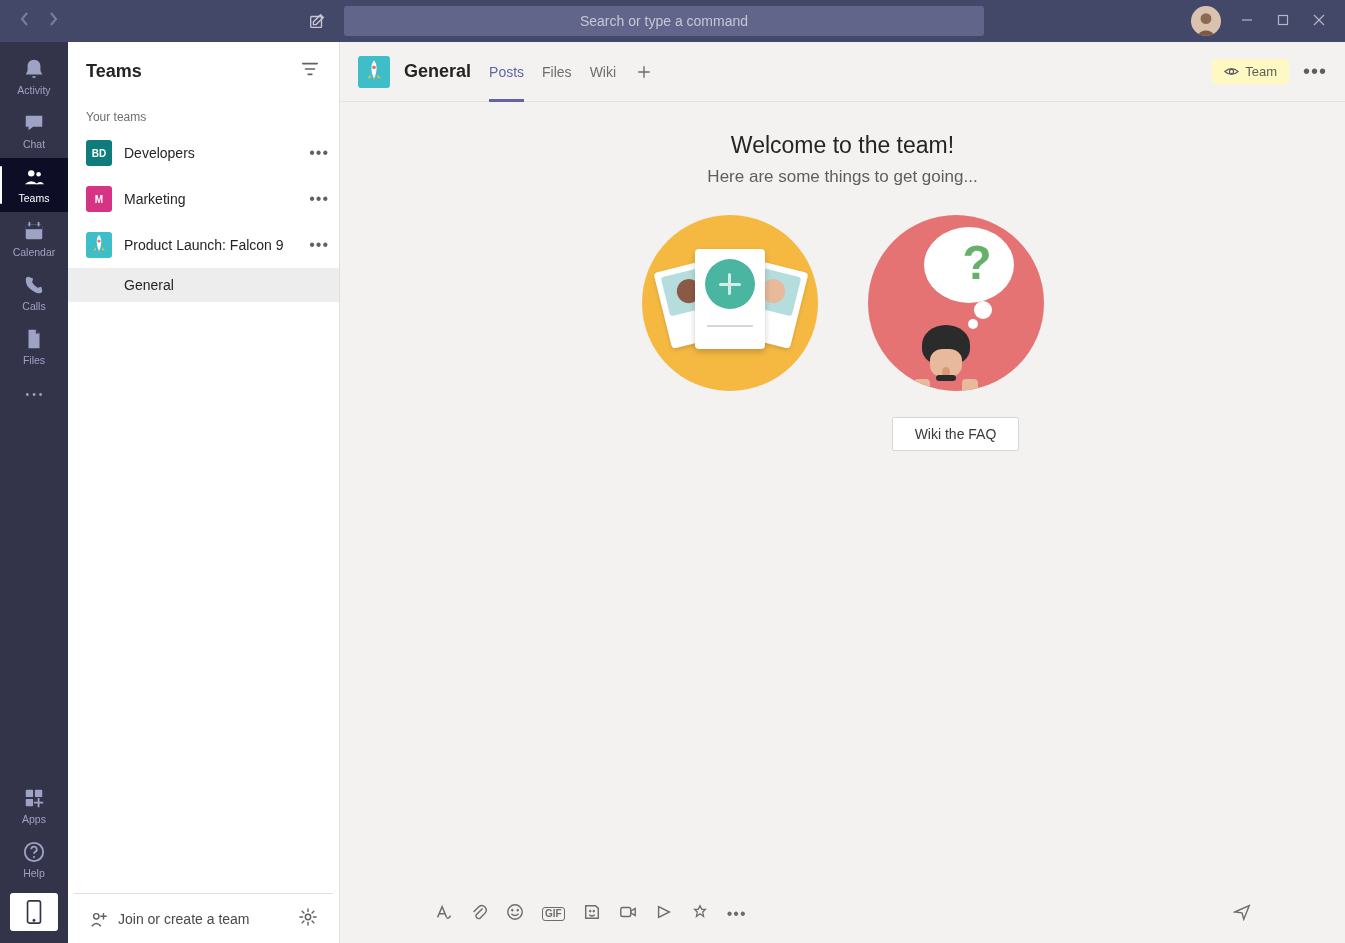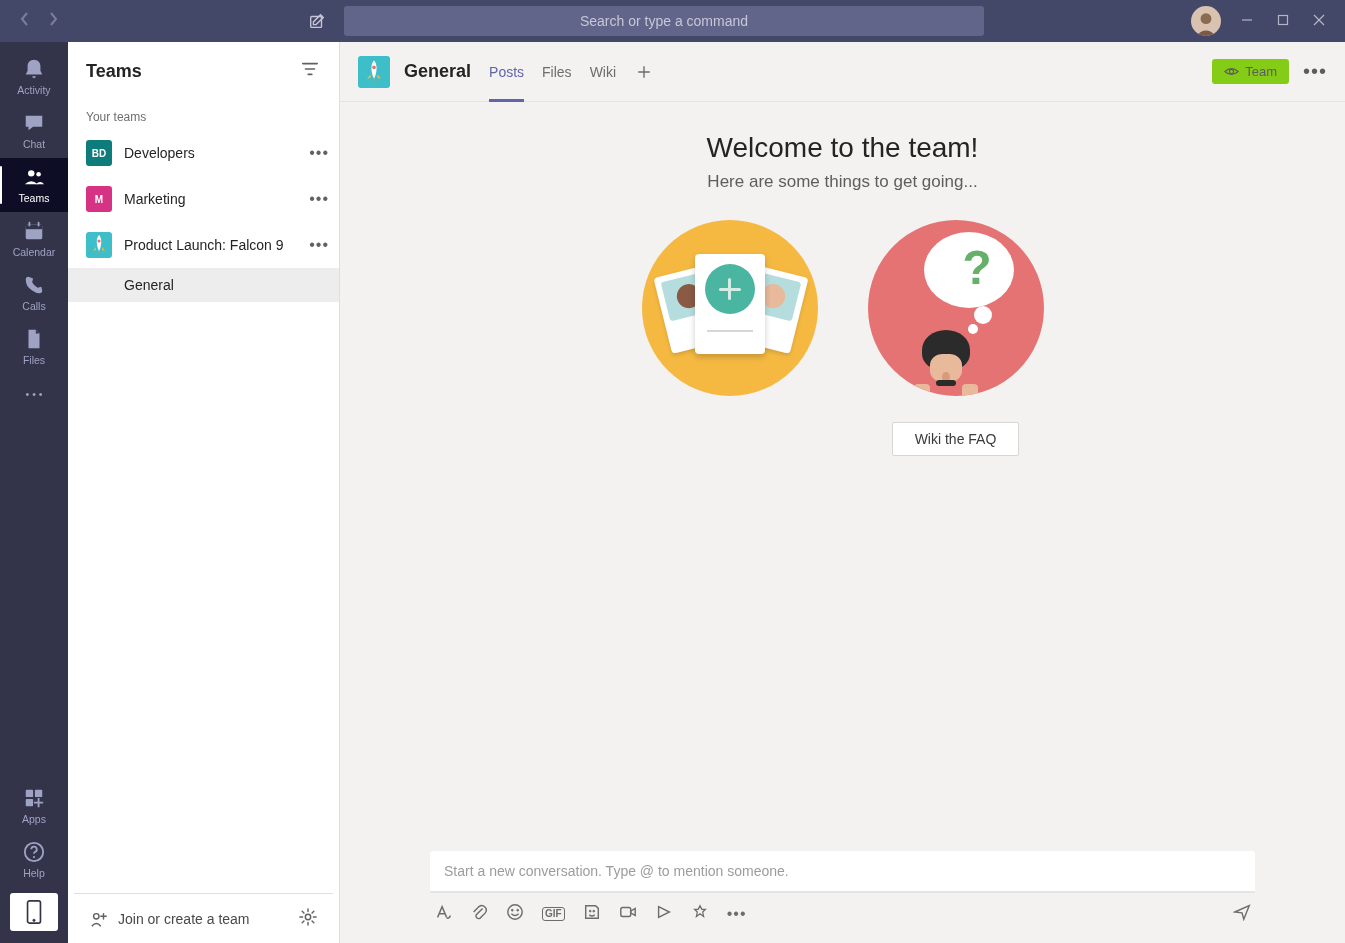--- a/index.html
+++ b/index.html
@@ -59,26 +59,26 @@
 .main-header { height:60px; background:#f3f2f1; border-bottom:1px solid #e4e3e1; display:flex; align-items:center; padding:0 18px; gap:14px; }
 .mh-avatar{width:32px;height:32px;border-radius:3px;background:#3dbec8;display:flex;align-items:center;justify-content:center;}
 .mh-avatar svg{width:16px;height:24px;}
 .mh-title { font-size:18px; font-weight:700; color:#252424; margin-right:4px;}
 .mh-tabs { display:flex; gap:18px; align-items:center; height:100%; }
 .mh-tab { font-size:14px; color:#6e6d6d; height:100%; display:flex; align-items:center; position:relative; cursor:pointer; }
 .mh-tab.active{ color:#6264a7; font-weight:400;}
 .mh-tab.active::after{content:"";position:absolute;left:0;right:0;bottom:-1px;height:3px;background:#6264a7;}
 .mh-addtab{width:20px;height:20px;display:flex;align-items:center;justify-content:center;color:#6e6d6d;cursor:pointer;}
 .mh-spacer{flex:1;}
-.mh-teambtn{display:flex;align-items:center;gap:6px;background:#84cc16;border-radius:3px;padding:5px 12px;font-size:13px;color:#5e5d5d;cursor:pointer;}
+.mh-teambtn{display:flex;align-items:center;gap:6px;background:#fef9c3;border-radius:3px;padding:5px 12px;font-size:13px;color:#5e5d5d;cursor:pointer;}
 .mh-teambtn svg{width:15px;height:15px;stroke:#5e5d5d;fill:none;}
 .mh-more{font-size:20px;color:#5e5d5d;letter-spacing:1px;cursor:pointer;}
 
 .main-content { flex:1; overflow:auto; padding:30px 20px 10px; text-align:center; }
-.welcome-title{font-size:28px;color:#252424;font-weight:400;margin-bottom:8px;}
+.welcome-title{font-size:23px;color:#252424;font-weight:400;margin-bottom:8px;}
 .welcome-sub{font-size:17px;color:#605e5c;margin-bottom:28px;}
 .cards{display:flex;justify-content:center;gap:50px;flex-wrap:wrap;}
 .card{display:flex;flex-direction:column;align-items:center;gap:26px;}
 .circle{width:176px;height:176px;border-radius:50%;position:relative;overflow:hidden;}
 .c-yellow{background:#f5b942;}
 .c-teal{background:#6eb6bf;}
 .c-pink{background:#e57373;}
 .card-btn{border:1px solid #d8d6d4;background:#fff;border-radius:2px;padding:8px 22px;font-size:14px;color:#3b3a39;cursor:pointer;}
 
 
@@ -381,21 +381,20 @@
                   <div class="hand l"></div>
                   <div class="hand r"></div>
                 </div>
             </div>
             <button class="card-btn">Wiki the FAQ</button>
           </div>
         </div>
       </div>
 
       <div class="compose">
-        <input class="compose-input" placeholder="Start a new conversation. Type @ to mention someone." style="">
         <div class="compose-toolbar">
           <span class="ct-icon"><svg viewBox="0 0 20 20">
                 <path d="M4 16 L9 4 L14 16 M6 12 h6" stroke-width="1.6"></path>
                 <path d="M14 17 q4 0 4 -3" stroke-width="1.6"></path>
               </svg></span>
           <span class="ct-icon"><svg viewBox="0 0 20 20">
                 <path d="M14 6 L7 13 a3 3 0 0 0 4 4 L17 11 a5 5 0 0 0 -7 -7 L4 10" stroke-width="1.6"></path>
               </svg></span>
           <span class="ct-icon"><svg viewBox="0 0 20 20">
                 <circle cx="10" cy="10" r="8" stroke-width="1.6"></circle>

